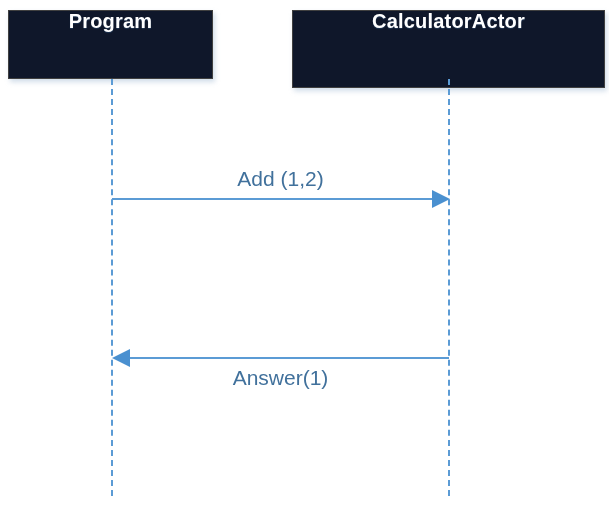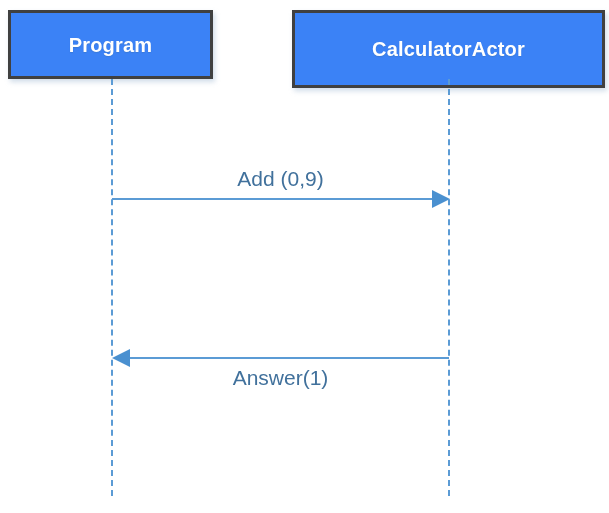--- a/index.html
+++ b/index.html
@@ -13,24 +13,23 @@
   #diagram-canvas {
     position: relative;
     width: 609px;
     height: 513px;
     background: #ffffff;
     overflow: hidden;
   }
   .participant-box {
     position: absolute;
     box-sizing: border-box;
-    background: #3b82f6;
-    border: 3px solid #404040;
+    background: #0f172a;
+    border: 1px solid #404040;
     display: flex;
-    align-items: center;
     justify-content: center;
     box-shadow: 2px 3px 5px rgba(140, 170, 200, 0.40);
   }
   .participant-label {
     color: #ffffff;
     font-weight: bold;
     font-size: 20px;
     letter-spacing: 0.2px;
     line-height: 1;
     text-align: center;
@@ -106,17 +105,17 @@
     <g>
       <line x1="112" y1="199" x2="432" y2="199" stroke="#5B9BD5" stroke-width="2"></line>
       <polygon points="432,190 450,199 432,208" fill="#4A90D0"></polygon>
     </g>
     <g>
       <line x1="130" y1="358" x2="449" y2="358" stroke="#5B9BD5" stroke-width="2"></line>
       <polygon points="130,349 112,358 130,367" fill="#4A90D0"></polygon>
     </g>
   </svg>
 
-  <div class="message-label" id="label-add">Add (0,9)</div>
+  <div class="message-label" id="label-add">Add (1,2)</div>
 
   <div class="message-label" id="label-answer">Answer(1)</div>
 
 </div>
 
 </body></html>

